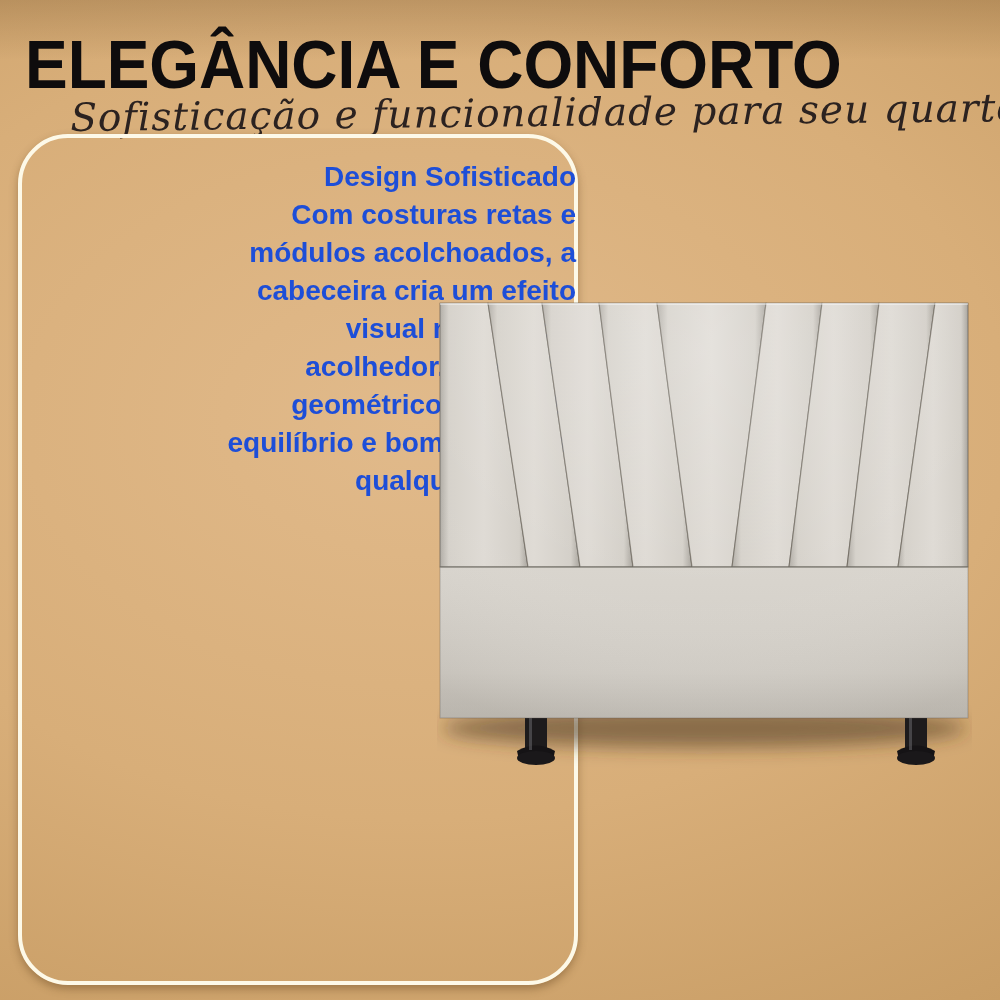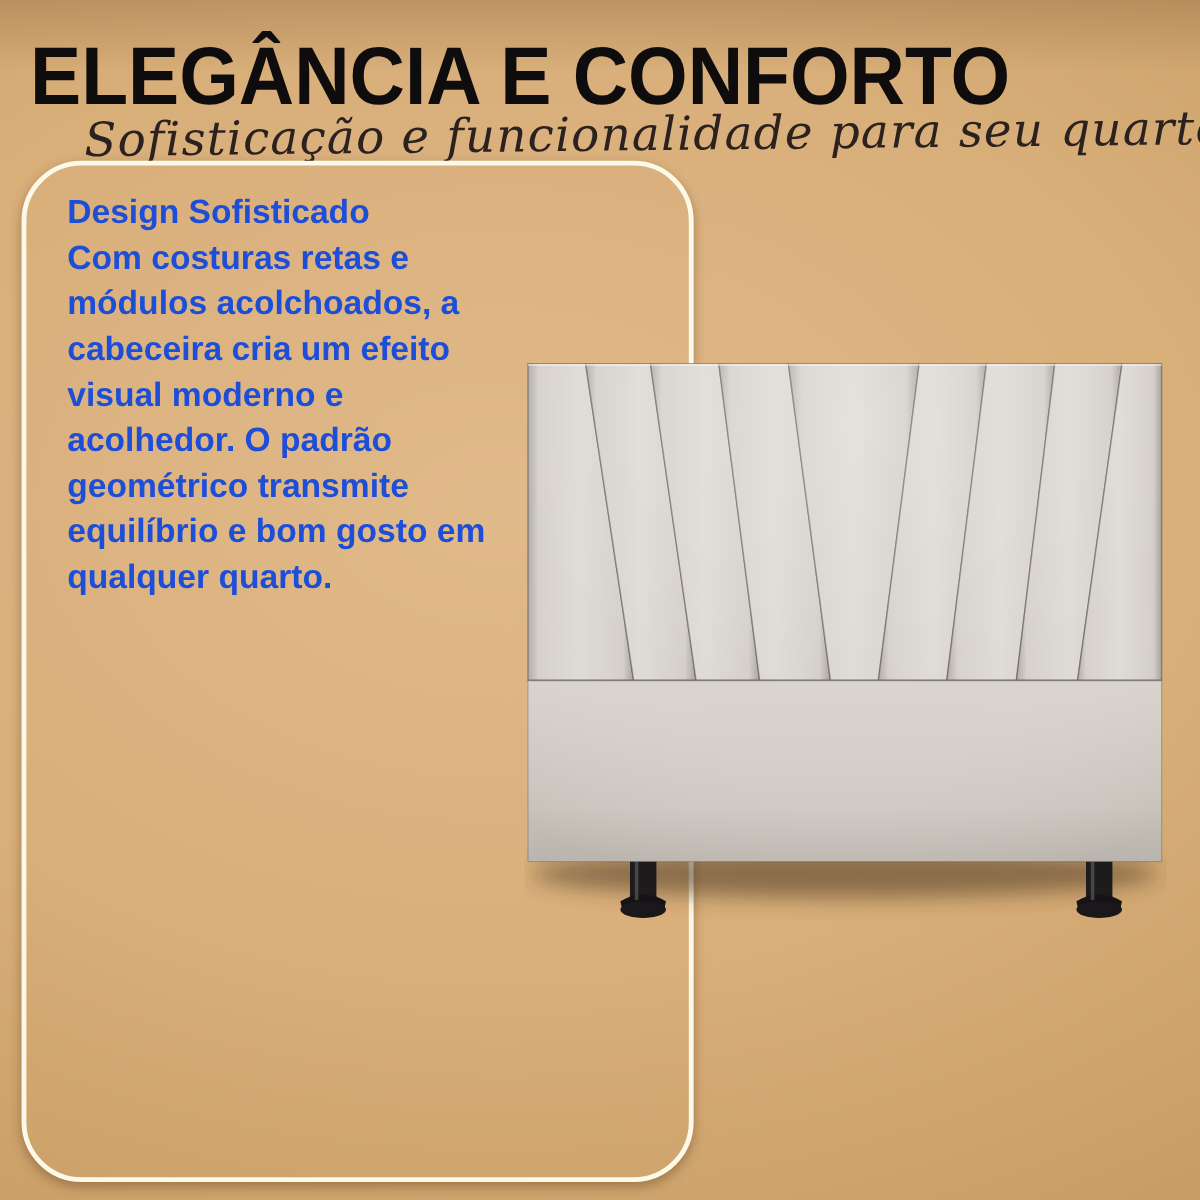--- a/index.html
+++ b/index.html
@@ -3,21 +3,21 @@
 <meta charset="utf-8">
 <style>
   html,body{margin:0;padding:0;}
   body{
     width:1000px;height:1000px;overflow:hidden;position:relative;
     font-family:"Liberation Sans",sans-serif;
     background:
       linear-gradient(180deg, rgba(95,63,26,0.22) 0%, rgba(95,63,26,0) 6%),
       radial-gradient(ellipse 140% 95% at 42% 42%, #e1ba8b 0%, #d8ae79 42%, #c99e66 72%, #bb9054 100%);
   }
-  .stage{position:absolute;inset:0;}
+  .stage{position:absolute;inset:0;text-align:right;}
   .title{
     position:absolute;left:25px;top:30px;margin:0;
     font-size:68px;font-weight:700;line-height:1;color:#0e0c0d;
     letter-spacing:0px;white-space:nowrap;
     transform:scaleX(0.94);transform-origin:left top;
   }
   .script{
     position:absolute;left:70px;top:95px;
     font-family:"DejaVu Serif",serif;font-style:italic;
     font-size:39px;color:#2b2220;white-space:nowrap;letter-spacing:1px;

